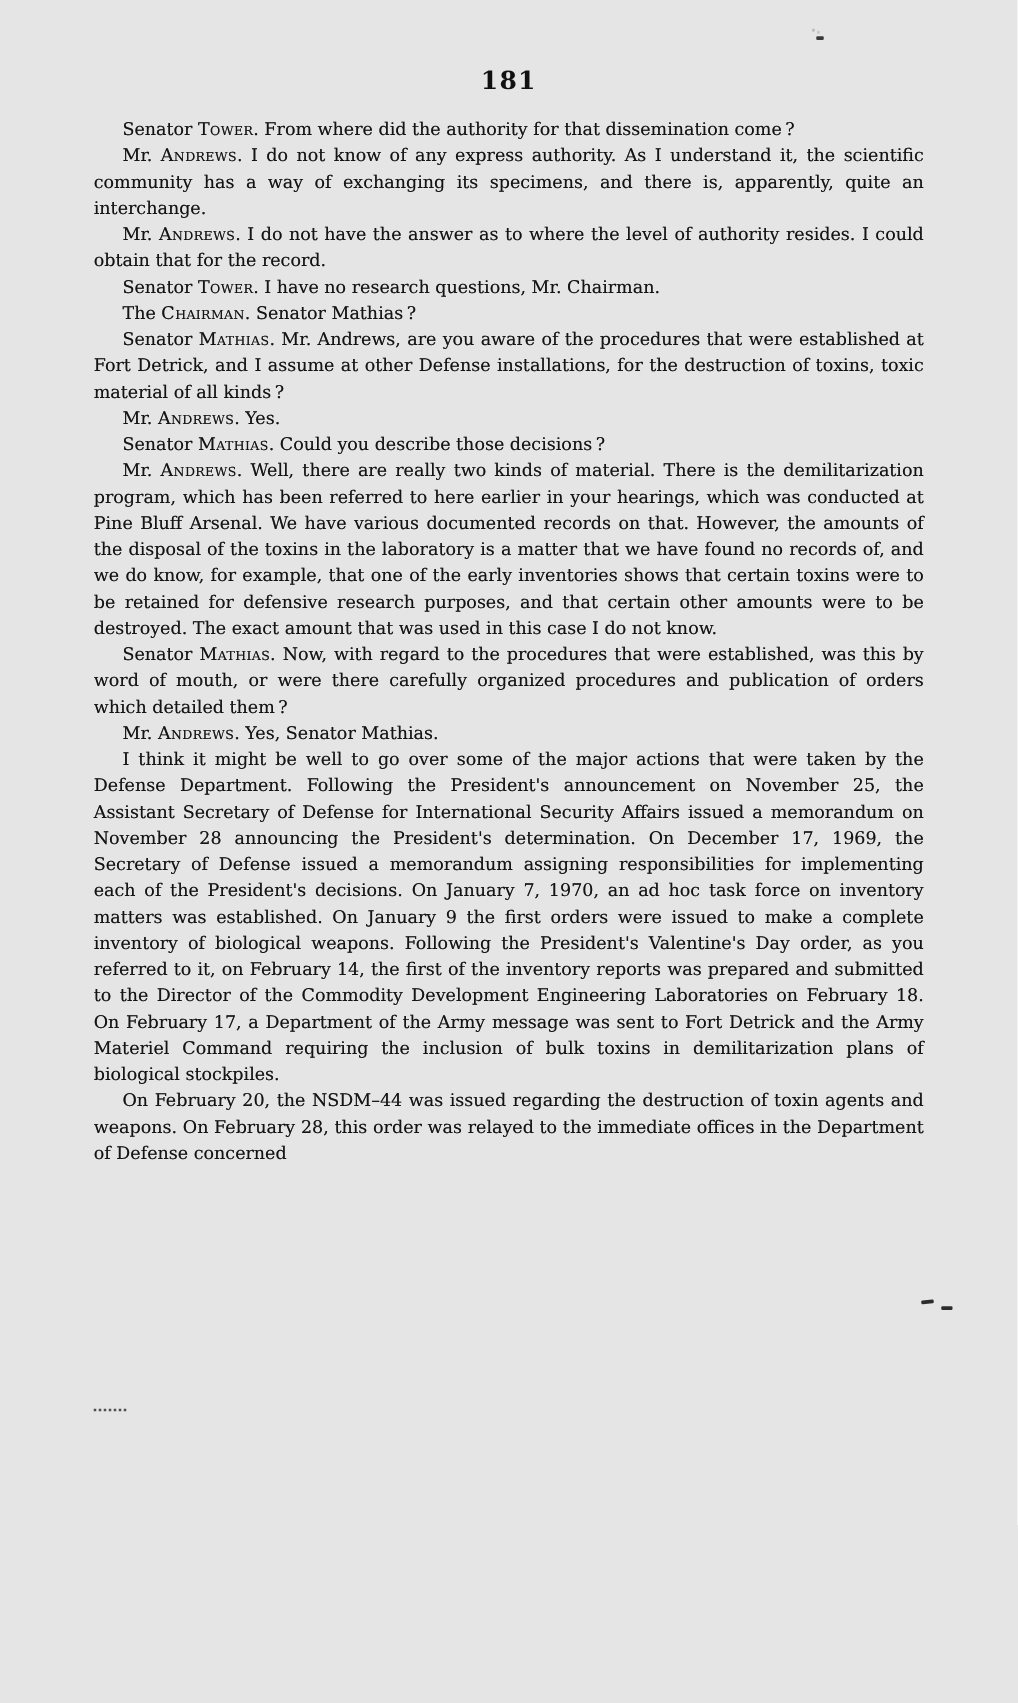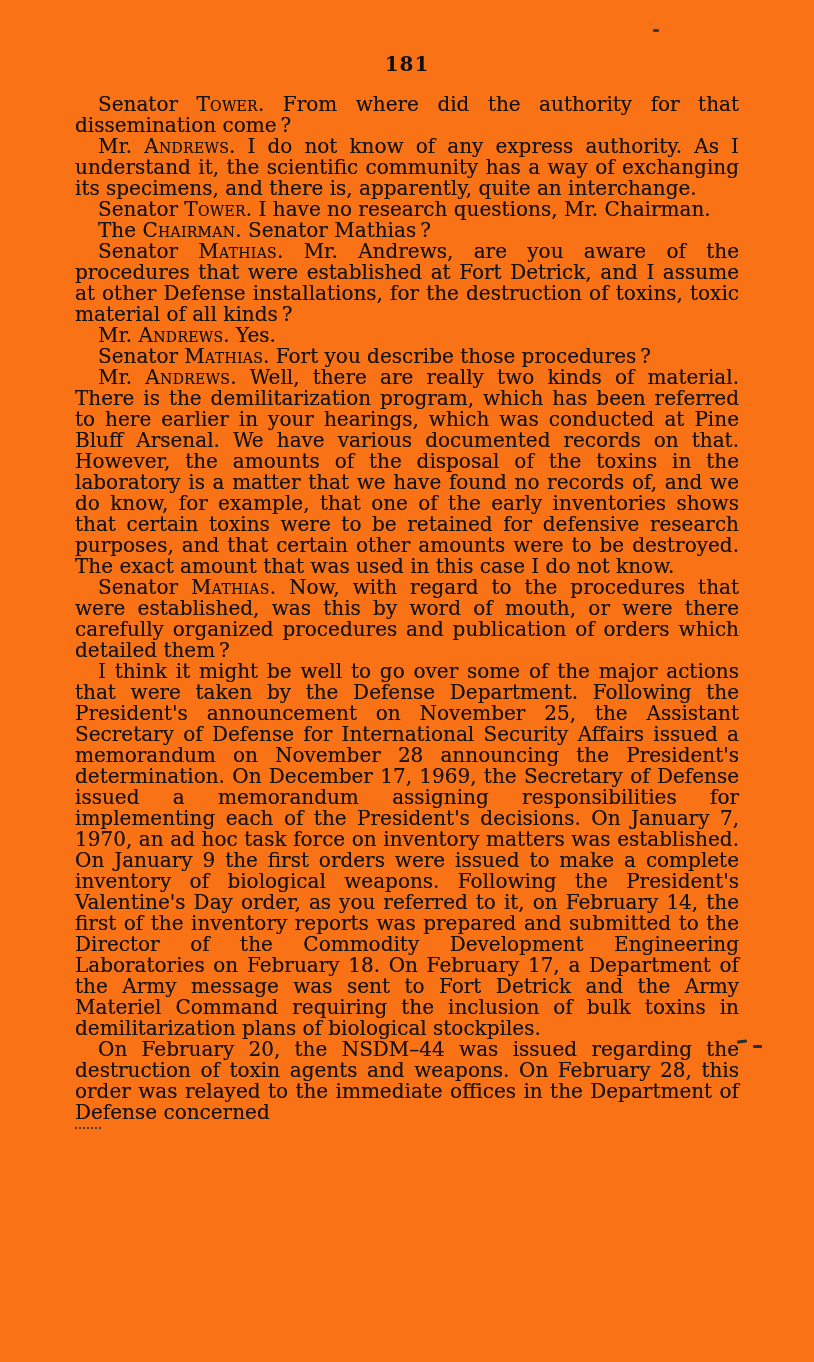--- a/index.html
+++ b/index.html
@@ -4,42 +4,42 @@
 <style>
   html, body {
     margin: 0;
     padding: 0;
     background: #ffffff;
   }
   .page {
     position: relative;
     width: 814px;
     height: 1362px;
-    background: #f97316;
+    background: #e5e5e5;
     overflow: hidden;
     font-family: "DejaVu Serif", "Liberation Serif", serif;
     color: #141414;
   }
   .page-number {
     position: absolute;
     top: 52px;
     left: 0;
     width: 814px;
     text-align: center;
     font-size: 20px;
     font-weight: bold;
     letter-spacing: 1px;
     color: #111111;
   }
   .transcript {
     position: absolute;
     top: 94px;
     left: 75px;
     width: 664px;
-    font-size: 20px;
+    font-size: 14px;
     line-height: 21px;
     text-align: justify;
     text-justify: inter-word;
     hyphens: auto;
     -webkit-hyphens: auto;
     text-shadow: 0 0 0.45px rgba(10,10,10,0.55);
   }
   .para {
     margin: 0;
     padding: 0;
@@ -98,27 +98,29 @@
 </head>
 <body>
 
 <div class="page">
 
   <div class="page-number">181</div>
 
   <div class="transcript">
       <p class="para"><span class="lead">Senator </span><span class="speaker">Tower</span><span class="ptext">. From where did the authority for that dissemination come ?</span></p>
       <p class="para"><span class="lead">Mr. </span><span class="speaker">Andrews</span><span class="ptext">. I do not know of any express authority. As I understand it, the scientific community has a way of exchanging its specimens, and there is, apparently, quite an interchange.</span></p>
+      <p class="para"><span class="lead">Mr. </span><span class="speaker">Andrews</span><span class="ptext">. I do not have the answer as to where the level of authority resides. I could obtain that for the record.</span></p>
       <p class="para"><span class="lead">Senator </span><span class="speaker">Tower</span><span class="ptext">. I have no research questions, Mr. Chairman.</span></p>
       <p class="para"><span class="lead">The </span><span class="speaker">Chairman</span><span class="ptext">. Senator Mathias ?</span></p>
       <p class="para"><span class="lead">Senator </span><span class="speaker">Mathias</span><span class="ptext">. Mr. Andrews, are you aware of the procedures that were established at Fort Detrick, and I assume at other Defense installations, for the destruction of toxins, toxic material of all kinds ?</span></p>
       <p class="para"><span class="lead">Mr. </span><span class="speaker">Andrews</span><span class="ptext">. Yes.</span></p>
-      <p class="para"><span class="lead">Senator </span><span class="speaker">Mathias</span><span class="ptext">. Fort you describe those procedures ?</span></p>
+      <p class="para"><span class="lead">Senator </span><span class="speaker">Mathias</span><span class="ptext">. Could you describe those decisions ?</span></p>
       <p class="para"><span class="lead">Mr. </span><span class="speaker">Andrews</span><span class="ptext">. Well, there are really two kinds of material. There is the demilitarization program, which has been referred to here earlier in your hearings, which was conducted at Pine Bluff Arsenal. We have various documented records on that. However, the amounts of the disposal of the toxins in the laboratory is a matter that we have found no records of, and we do know, for example, that one of the early inventories shows that certain toxins were to be retained for defensive research purposes, and that certain other amounts were to be destroyed. The exact amount that was used in this case I do not know.</span></p>
       <p class="para"><span class="lead">Senator </span><span class="speaker">Mathias</span><span class="ptext">. Now, with regard to the procedures that were established, was this by word of mouth, or were there carefully organized procedures and publication of orders which detailed them ?</span></p>
+      <p class="para"><span class="lead">Mr. </span><span class="speaker">Andrews</span><span class="ptext">. Yes, Senator Mathias.</span></p>
       <p class="para"><span class="ptext">I think it might be well to go over some of the major actions that were taken by the Defense Department. Following the President's announcement on November 25, the Assistant Secretary of Defense for International Security Affairs issued a memorandum on November 28 announcing the President's determination. On December 17, 1969, the Secretary of Defense issued a memorandum assigning responsibilities for implementing each of the President's decisions. On January 7, 1970, an ad hoc task force on inventory matters was established. On January 9 the first orders were issued to make a complete inventory of biological weapons. Following the President's Valentine's Day order, as you referred to it, on February 14, the first of the inventory reports was prepared and submitted to the Director of the Commodity Development Engineering Laboratories on February 18. On February 17, a Department of the Army message was sent to Fort Detrick and the Army Materiel Command requiring the inclusion of bulk toxins in demilitarization plans of biological stockpiles.</span></p>
       <p class="para"><span class="ptext">On February 20, the NSDM–44 was issued regarding the destruction of toxin agents and weapons. On February 28, this order was relayed to the immediate offices in the Department of Defense concerned</span></p>
     </div>
 
   <div class="artifact speck-light"></div>
   <div class="artifact speck-dark"></div>
   <div class="artifact pen-dash-1"></div>
   <div class="artifact pen-dash-2"></div>
   <div class="artifact dotted-underline"></div>
 

